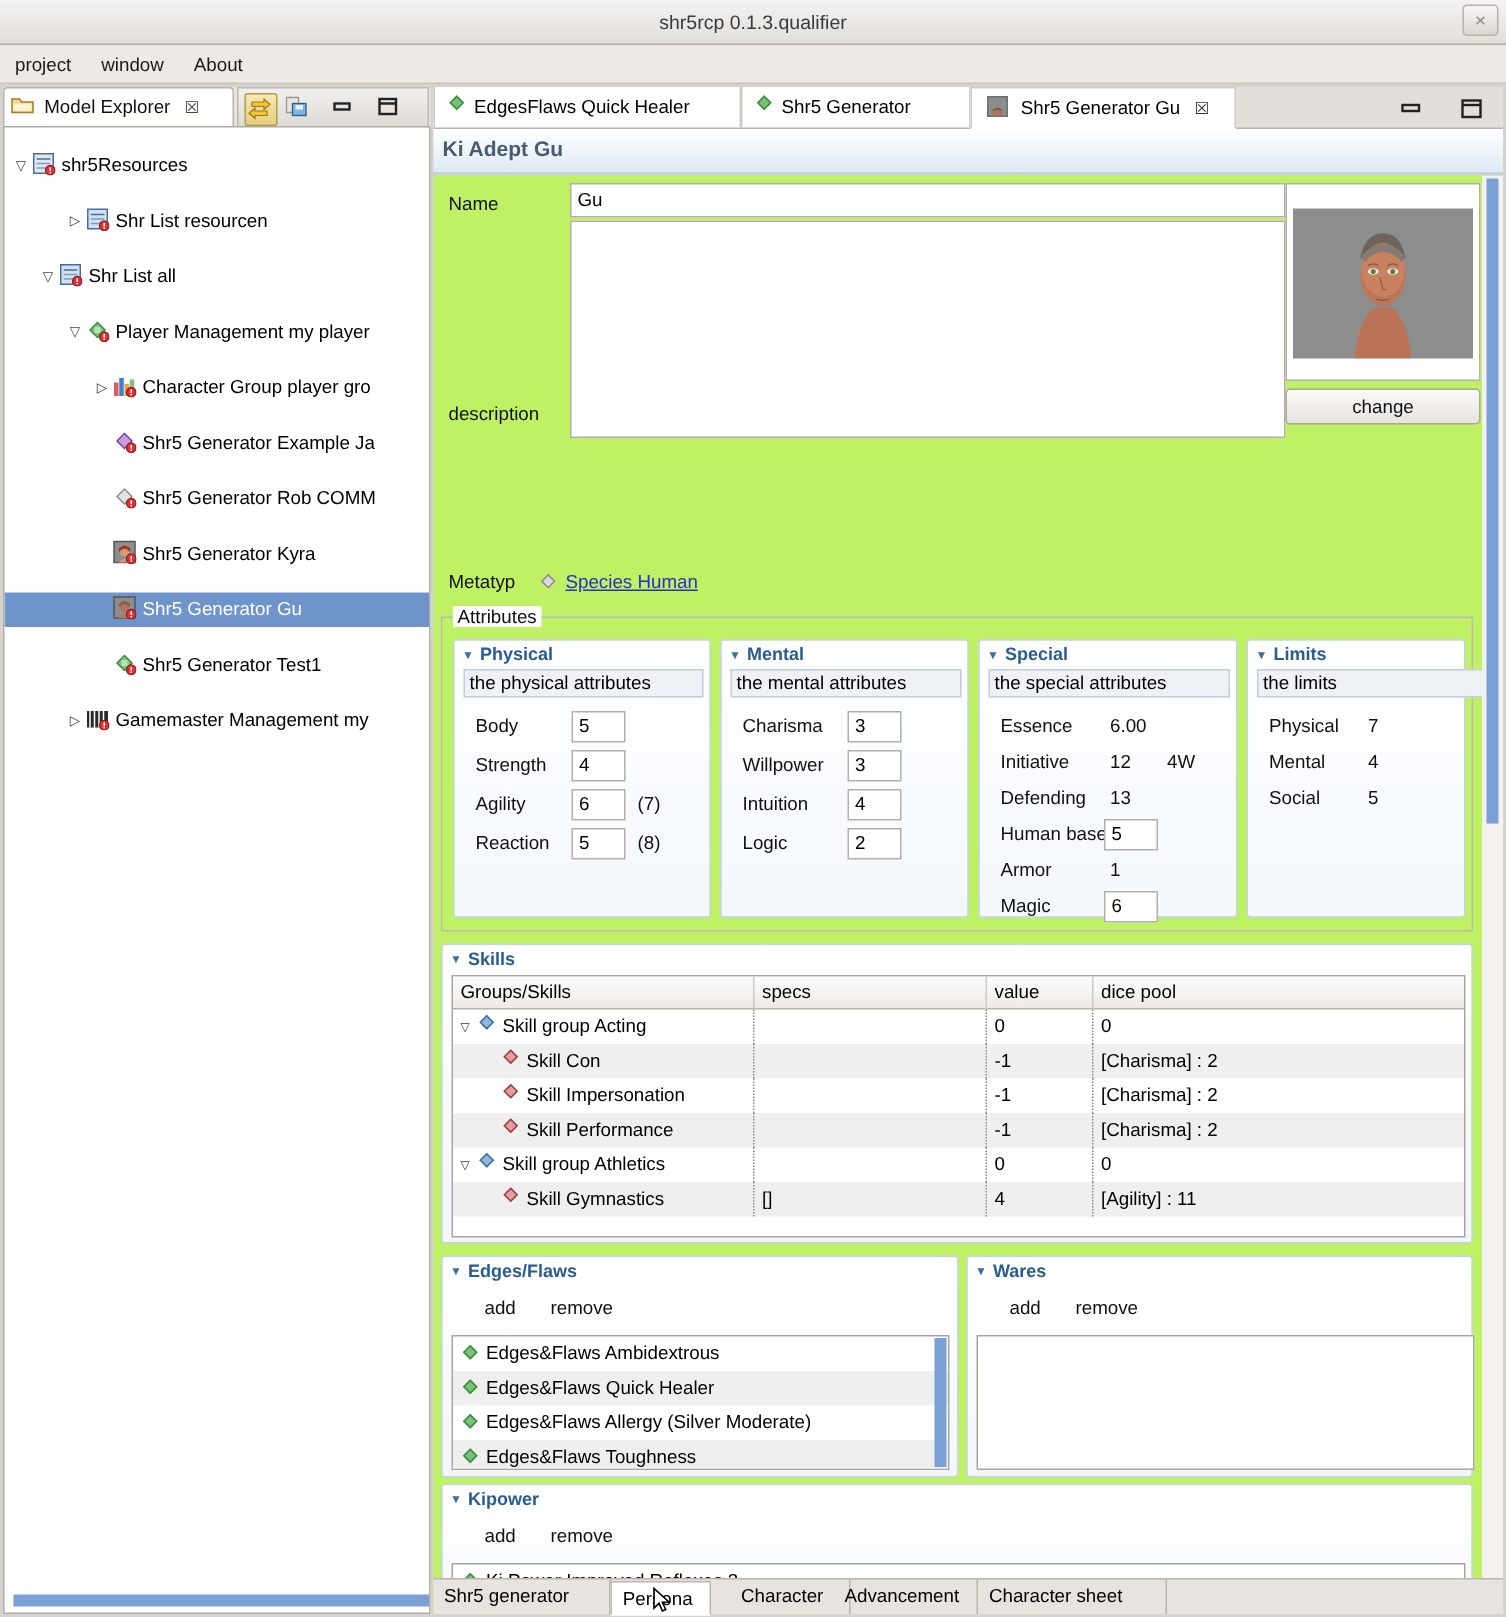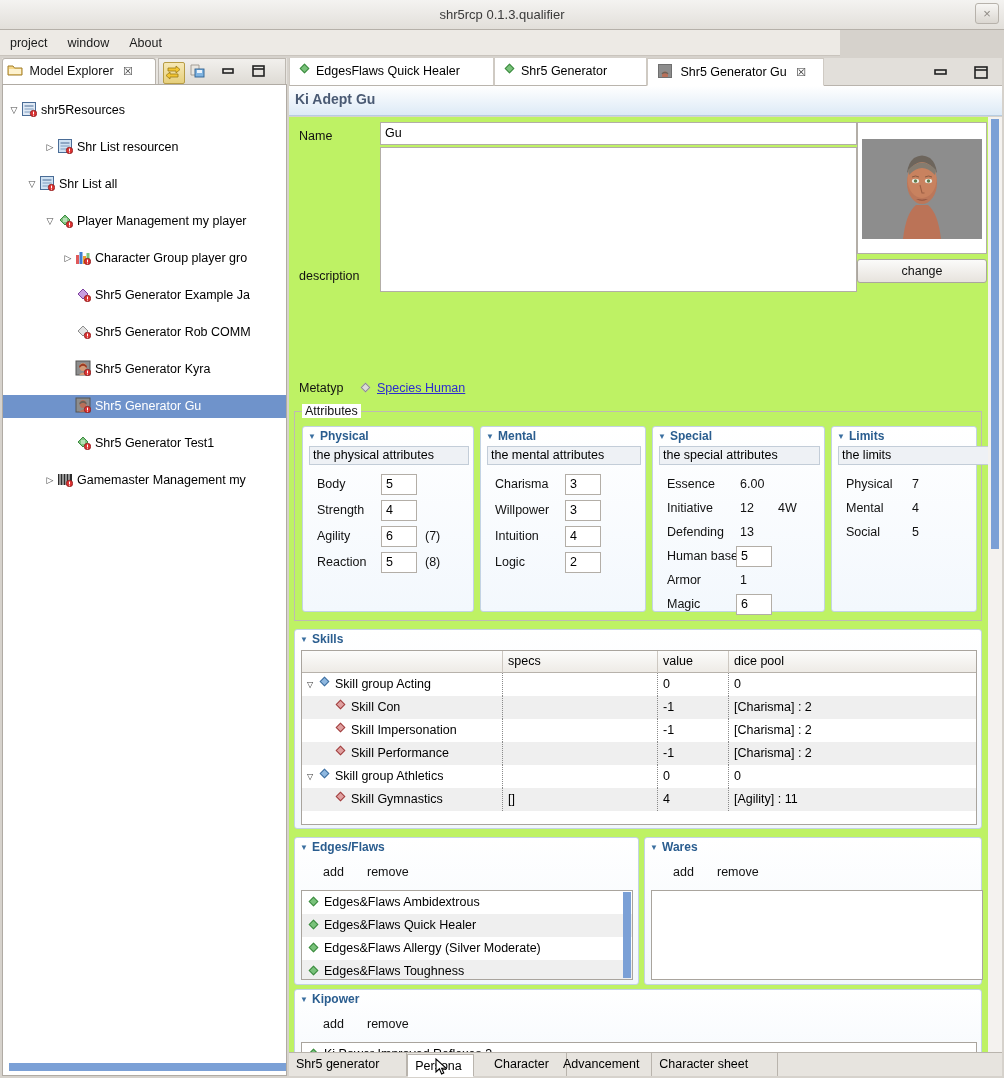--- a/index.html
+++ b/index.html
@@ -26,21 +26,21 @@
   .winclose{
     position:absolute;right:5px;top:3px;width:24px;height:21px;
     background:linear-gradient(#f7f6f4,#dbd7d1);
     border:1px solid #b7b2ab;border-radius:3px;
     color:#8e8a84;font-size:13px;line-height:19px;text-align:center;
     box-sizing:border-box;
   }
 
   
   .menubar{
-    position:absolute;left:0;top:30px;width:840px;height:26px;
+    position:absolute;left:0;top:30px;width:1004px;height:26px;
     background:#edeae5;border-bottom:1px solid #c9c4bd;
     box-sizing:border-box;
   }
   .menubar .mi{
     float:left;padding:0 10px;height:26px;line-height:26px;font-size:12.5px;color:#1a1a1a;
   }
 
   
   .leftview{
     position:absolute;left:2px;top:58px;width:285px;height:1018px;
@@ -530,20 +530,21 @@
               <div class="lbl" style="left:14px;top:98px">Social</div>
               <div class="lbl" style="left:80px;top:98px">5</div>
             </div>
         </div>
       </div>
 
       <div class="tsec" style="left:5px;top:512px;width:688px;height:200px">
         <div class="th"><span class="tw">▼</span><span>Skills</span></div>
         <div class="tbl" style="left:6px;top:20px;width:676px;height:175px">
           <div class="thead">
+            <div class="c" style="left:0;width:200px">Groups/Skills</div>
             <div class="c sep" style="left:200px;width:155px">specs</div>
             <div class="c sep" style="left:355px;width:71px">value</div>
             <div class="c sep" style="left:426px;width:250px">dice pool</div>
           </div>
           <div id="skill-rows">
               <div class="trw" style="top:22px">
                 <div class="c" style="left:0;width:200px"><span class="tw">▽</span><span class="dia blue"></span><span style="margin-left:4px">Skill group Acting</span></div>
                 <div class="c sep" style="left:200px;width:155px"></div>
                 <div class="c sep" style="left:355px;width:71px">0</div>
                 <div class="c sep" style="left:426px;width:250px">0</div>

